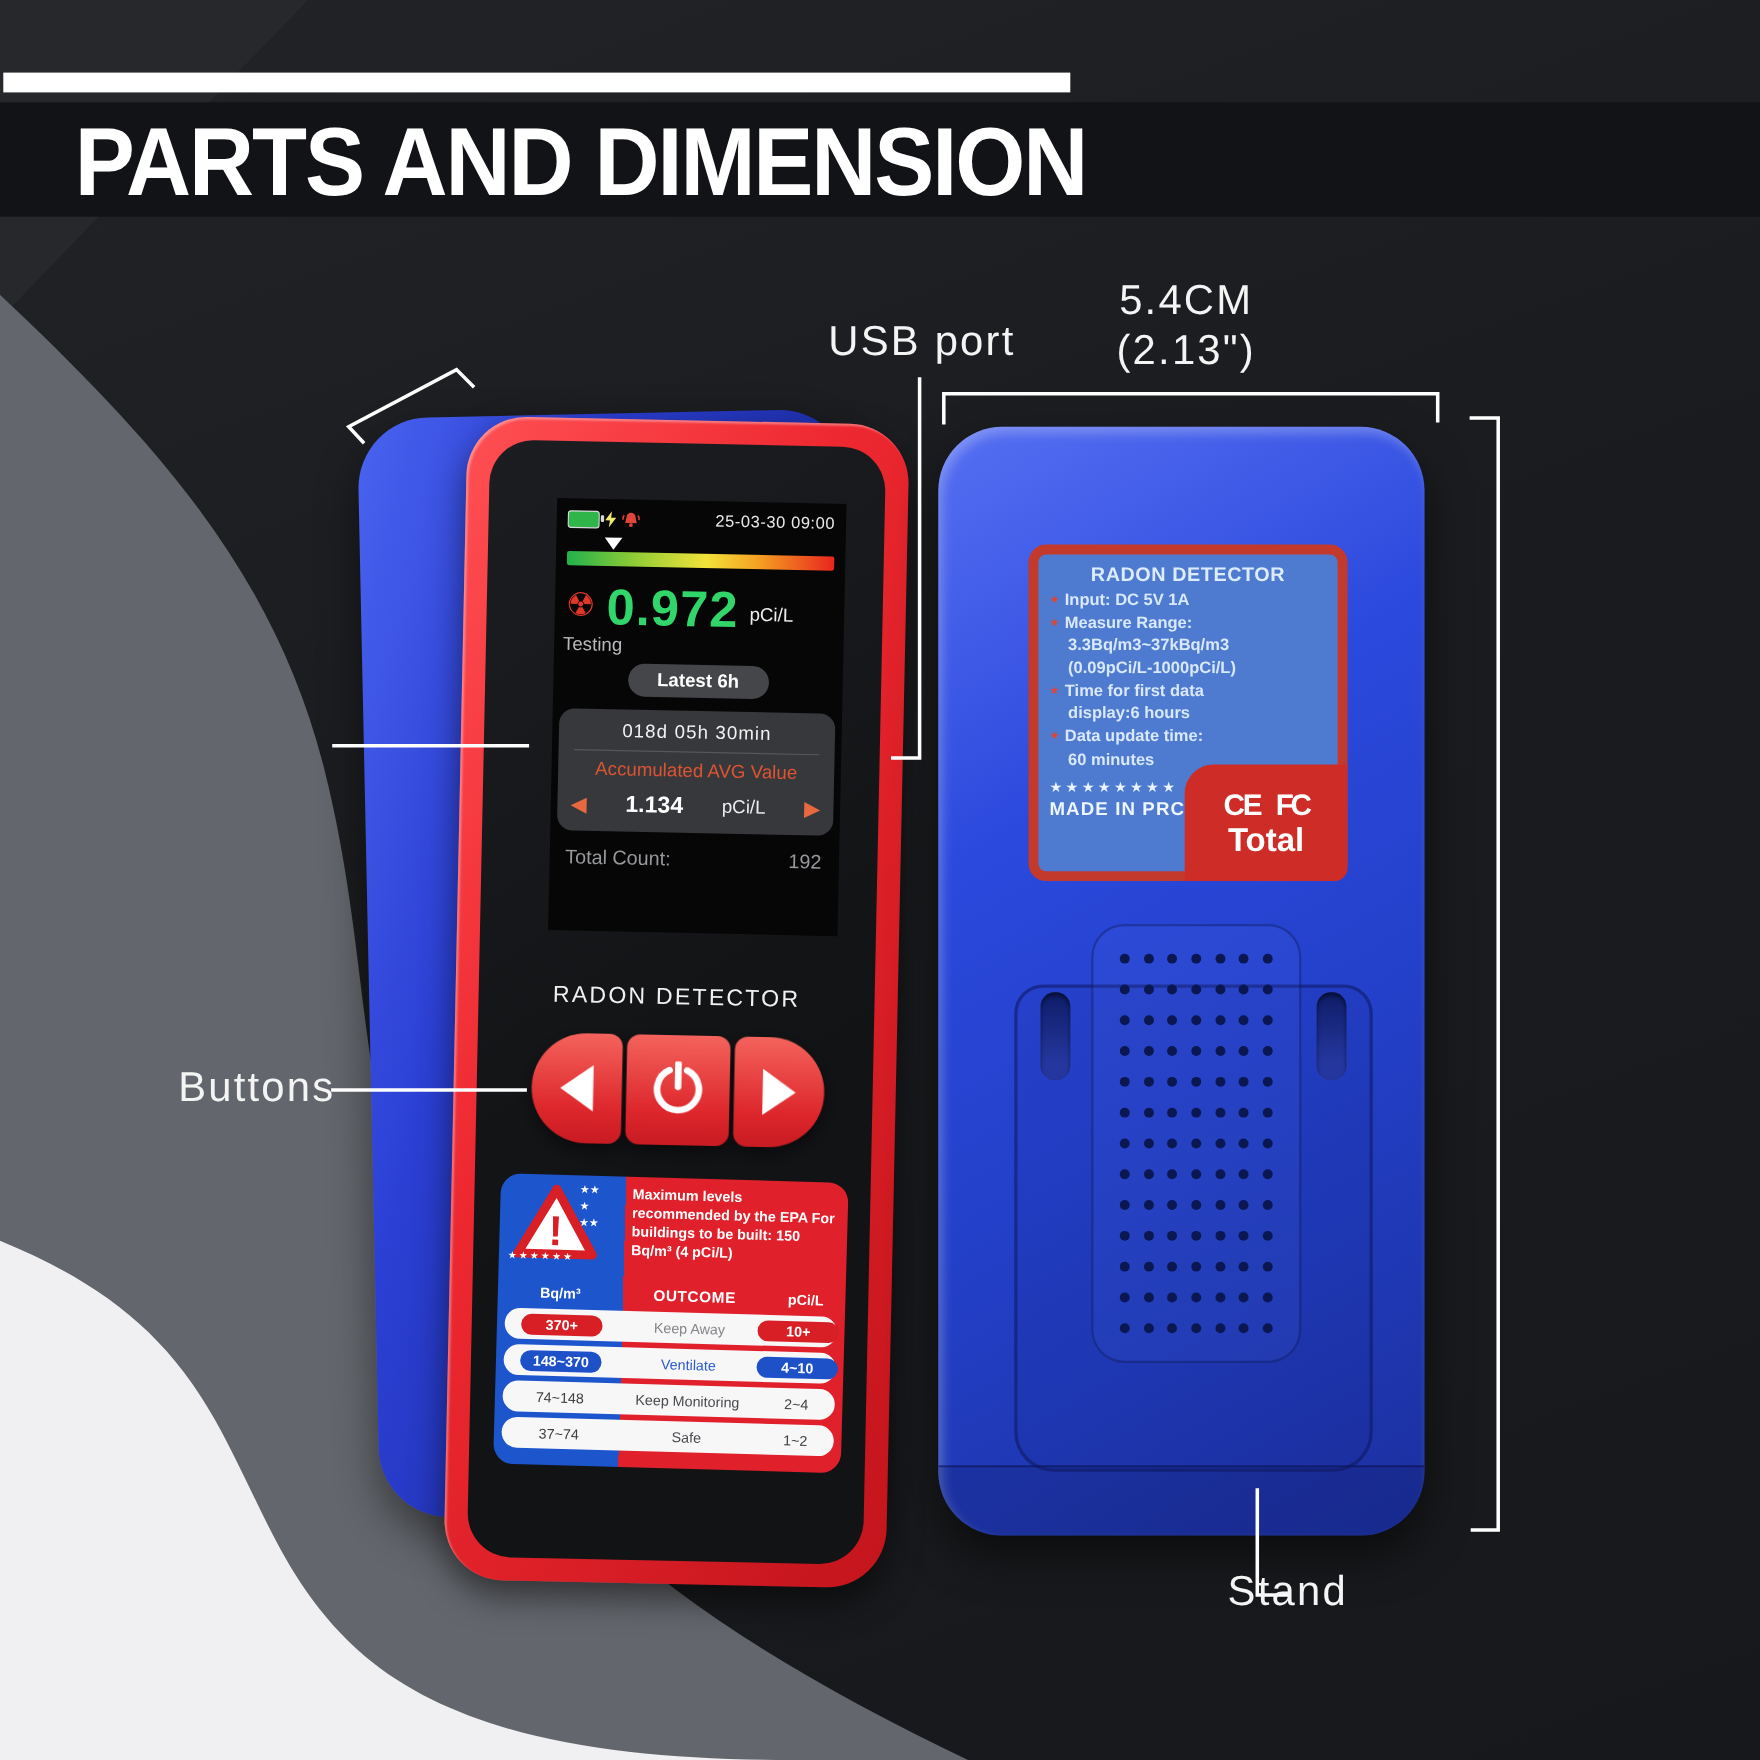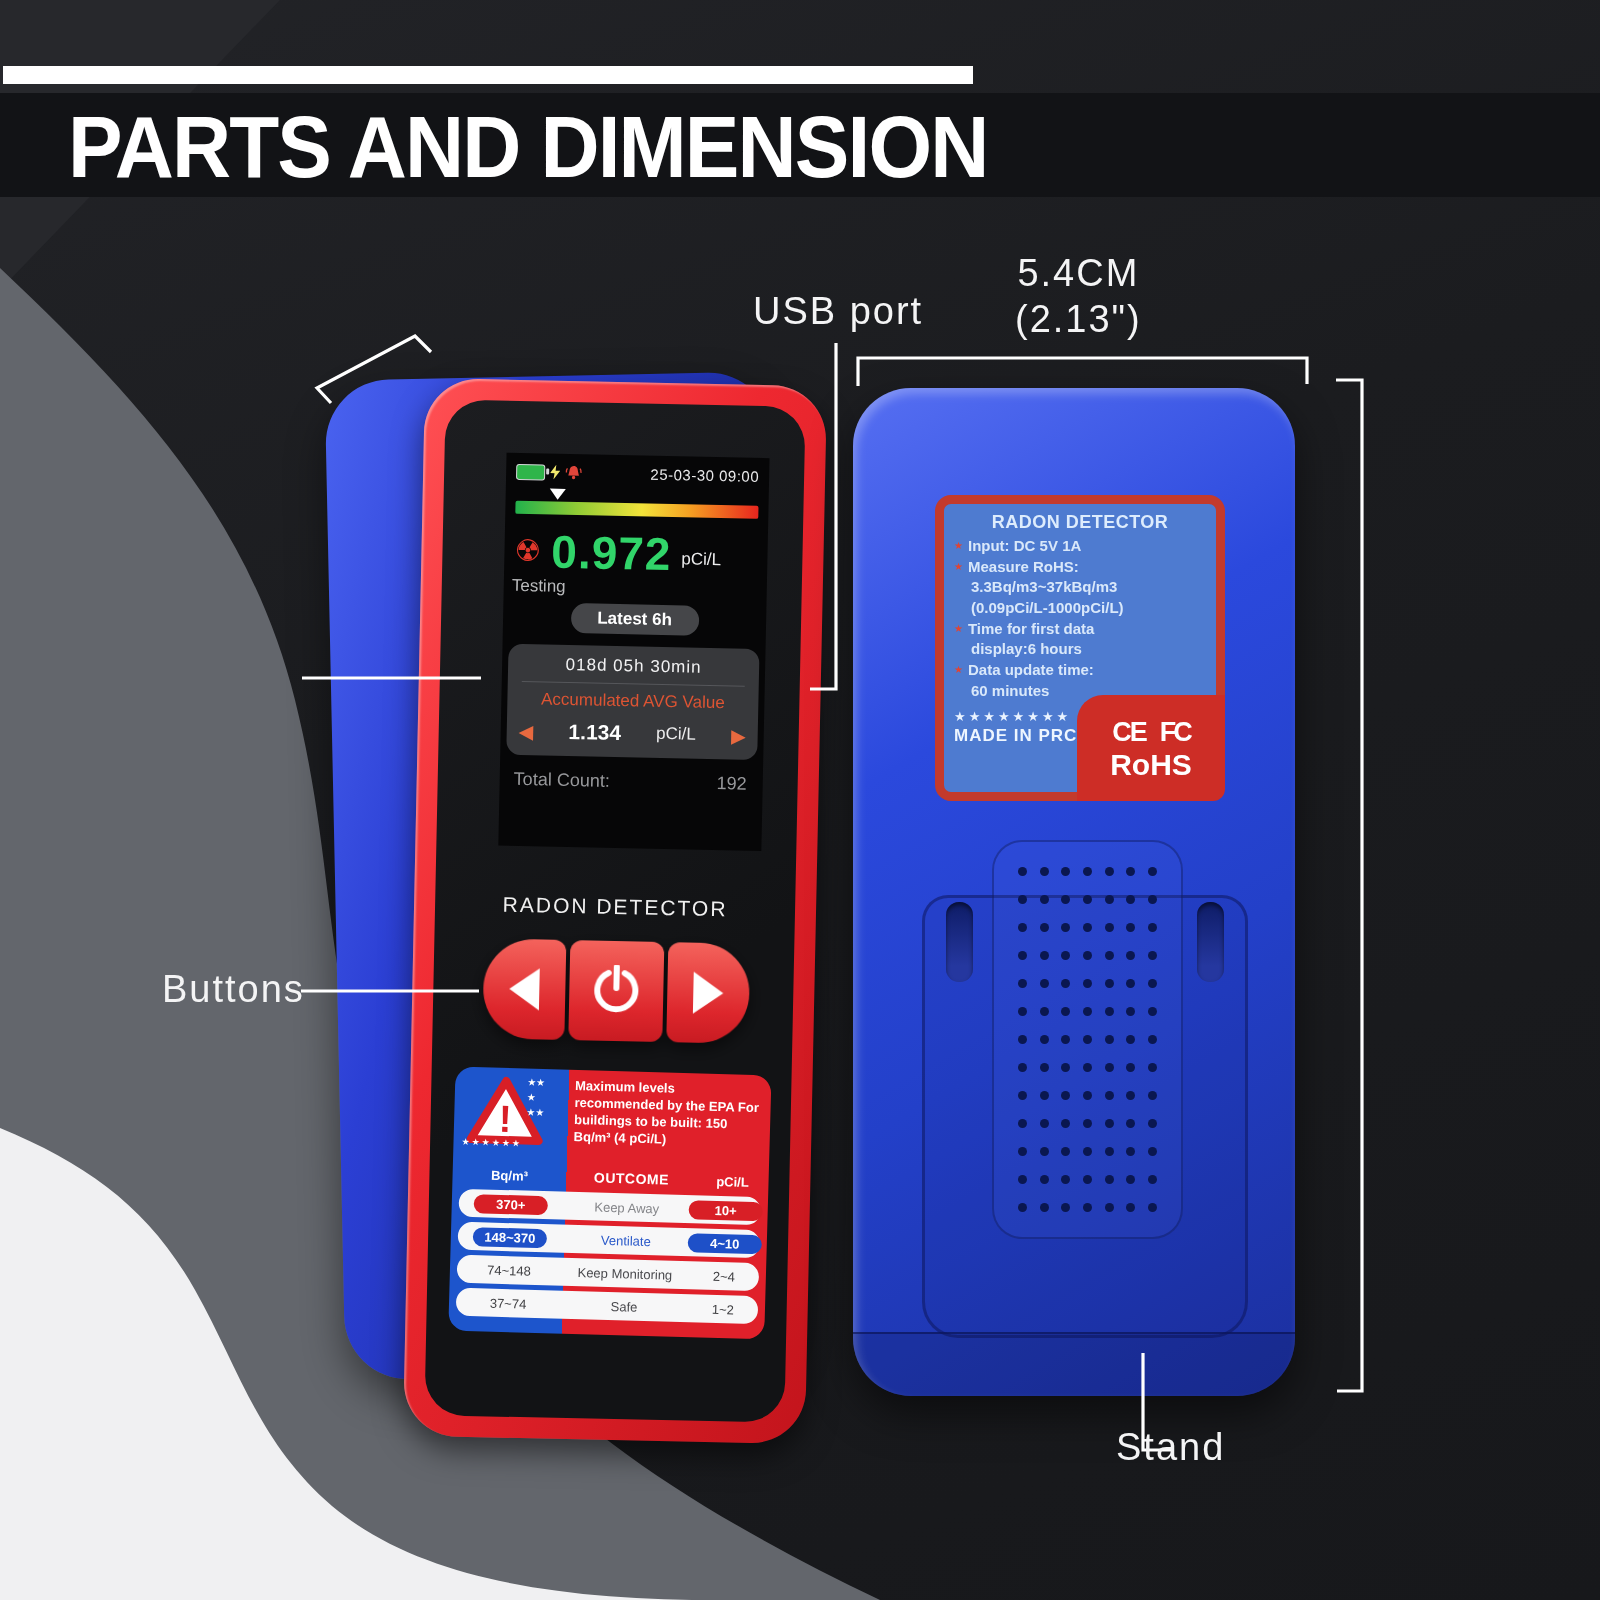--- a/index.html
+++ b/index.html
@@ -281,21 +281,21 @@
 
       <div class="bd-label">
         <div class="lbl-title">RADON DETECTOR</div>
         <div id="label-lines">
             <div class="lbl-line">
               <span class="lbl-star">★</span>
               <span class="txt">Input: DC 5V 1A</span>
             </div>
             <div class="lbl-line">
               <span class="lbl-star">★</span>
-              <span class="txt">Measure RoHS:</span>
+              <span class="txt">Measure Range:</span>
             </div>
             <div class="lbl-line cont">
               <span class="txt">3.3Bq/m3~37kBq/m3</span>
             </div>
             <div class="lbl-line cont">
               <span class="txt">(0.09pCi/L-1000pCi/L)</span>
             </div>
             <div class="lbl-line">
               <span class="lbl-star">★</span>
               <span class="txt">Time for first data</span>
@@ -311,21 +311,21 @@
               <span class="txt">60 minutes</span>
             </div>
           </div>
         <div class="lbl-stars">★★★★★★★★</div>
         <div class="lbl-made">MADE IN PRC</div>
         <div class="lbl-cert">
           <div class="cert-row">
             <span class="cert-ce">CE</span>
             <span class="cert-fcc">FC</span>
           </div>
-          <div class="cert-rohs">RoHS</div>
+          <div class="cert-rohs">Total</div>
         </div>
       </div>
 
       <div class="bd-stand">
         <div class="slot l"></div>
         <div class="slot r"></div>
       </div>
       <div class="bd-vent" id="vent-grid">
           <div class="vent-dot"></div>
           <div class="vent-dot"></div>

